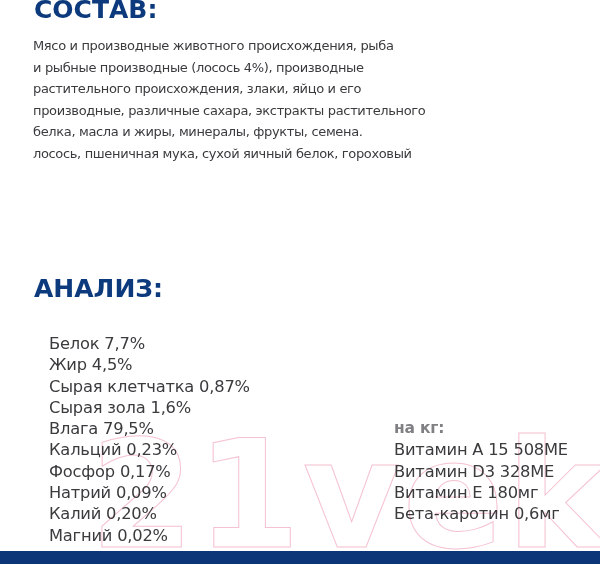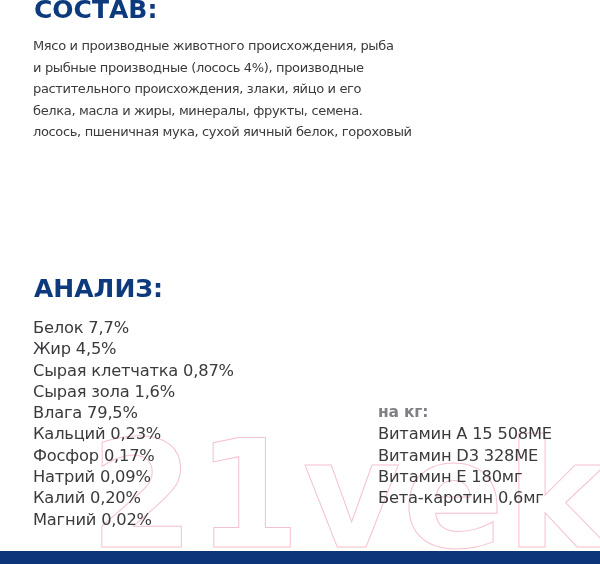--- a/index.html
+++ b/index.html
@@ -15,21 +15,21 @@
     }
     #h-sostav { top: -5px; }
     #h-analiz { top: 274px; }
     .body-text {
       position: absolute; left: 33px; top: 35px; width: 560px;
       font-size: 13px; line-height: 21.6px; letter-spacing: -0.35px;
     }
     .body-text .line { display: block; white-space: nowrap; }
     .hl { color: #808084; font-weight: bold; }
     .list {
-      position: absolute; margin: 0; padding: 0; list-style: none;
+      position: absolute; margin: 16px; padding: 0; list-style: none;
       font-size: 16.3px; line-height: 21.3px; letter-spacing: -0.2px;
       white-space: nowrap;
     }
     #analysis-left { left: 33px; top: 317px; }
     #analysis-right { left: 378px; top: 402px; }
     .per-kg { color: #808084; font-weight: bold; font-size: 15.5px; }
     .watermark {
       position: absolute; left: 90px; top: 420px; font-family: "DejaVu Sans", sans-serif;
       font-weight: bold; font-size: 150px; line-height: 150px; color: transparent;
       -webkit-text-stroke: 1px #f3b8c8; letter-spacing: 2px; pointer-events: none;
@@ -41,20 +41,21 @@
   </style>
 </head>
 <body>
 
 <h1 class="heading" id="h-sostav">СОСТАВ:</h1>
 
 <div class="body-text">
   <span class="line">Мясо и производные животного происхождения, рыба</span>
   <span class="line">и рыбные производные (лосось 4%), производные</span>
   <span class="line">растительного происхождения, злаки, яйцо и его</span>
+  <span class="line">производные, различные сахара, экстракты растительного</span>
   <span class="line">белка, масла и жиры, минералы, фрукты, семена.</span>
   <span class="line">лосось, пшеничная мука, сухой яичный белок, гороховый</span>
 </div>
 
 <div class="watermark">21vek.by</div>
 
 <h1 class="heading" id="h-analiz">АНАЛИЗ:</h1>
 
 <ul class="list" id="analysis-left">
   <li>Белок 7,7%</li>

